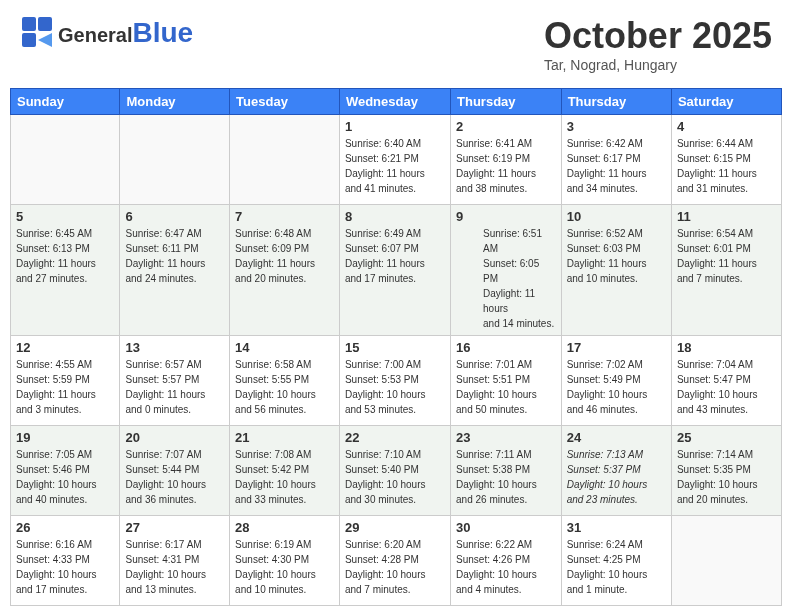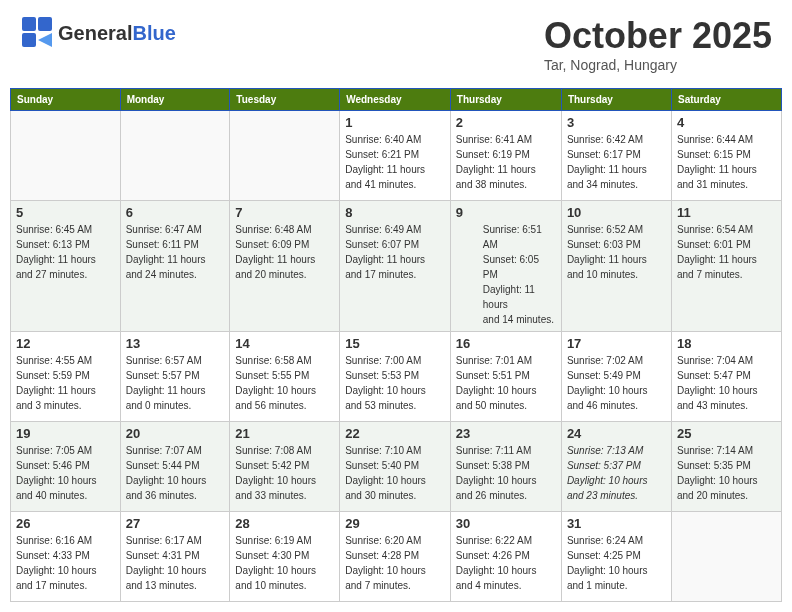--- a/index.html
+++ b/index.html
@@ -38,25 +38,25 @@
     .location {
       font-size: 14px;
       color: #555;
     }
     .calendar {
       width: 100%;
       border-collapse: collapse;
       border: 1px solid #ccc;
     }
     .calendar th {
-      background-color: #4d7c0f;
+      background-color: #3b82f6;
       color: white;
       text-align: left;
       padding: 5px 6px;
-      font-size: 10px;
+      font-size: 13px;
       border: 1px solid #2255bb;
     }
     .calendar td {
       vertical-align: top;
       border: 1px solid #ccc;
       padding: 4px 5px;
       font-size: 10.5px;
       color: #333;
       width: 113px;
       height: 90px;
@@ -87,21 +87,21 @@
 <div class="header">
   <div class="logo">
     <div class="logo-row">
       <svg width="36" height="36" viewBox="0 0 36 36">
         <rect x="2" y="2" width="14" height="14" rx="2" fill="#3366cc"></rect>
         <rect x="18" y="2" width="14" height="14" rx="2" fill="#3366cc"></rect>
         <rect x="2" y="18" width="14" height="14" rx="2" fill="#3366cc"></rect>
         <polygon points="18,25 32,18 32,32" fill="#5599ee"></polygon>
       </svg>
       <div>
-        <span style="font-size:20px;font-weight:bold;color:#333;">General</span><span style="font-size:20px;font-weight:bold;color:#3366cc;">Blue</span>
+        <span style="font-size:20px;font-weight:bold;color:#333;">General</span><span style="font-size:28px;font-weight:bold;color:#3366cc;">Blue</span>
       </div>
     </div>
   </div>
   <div class="title-section">
     <div class="month-title">October 2025</div>
     <div class="location">Tar, Nograd, Hungary</div>
   </div>
 </div>
 
 <table class="calendar">

